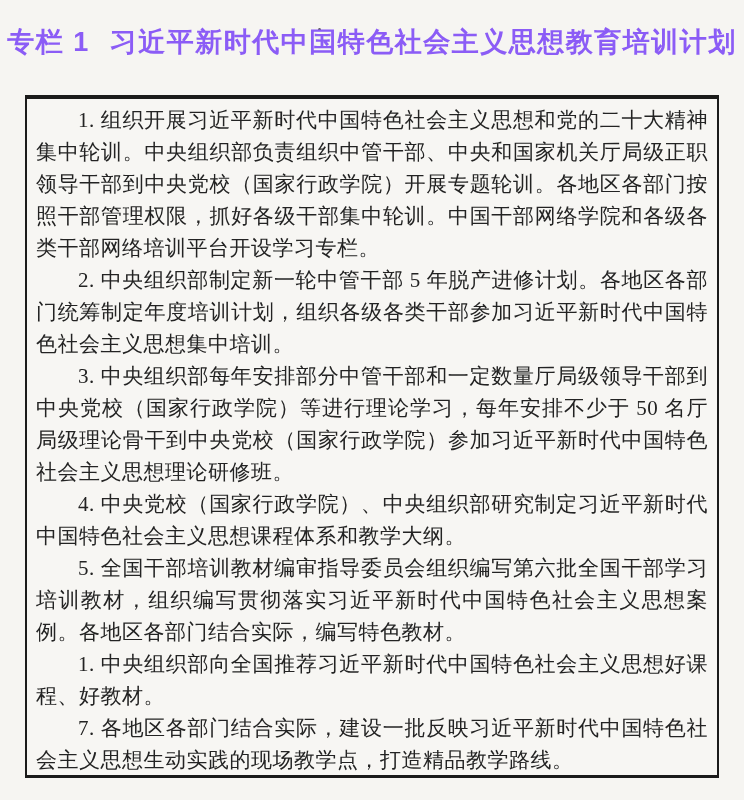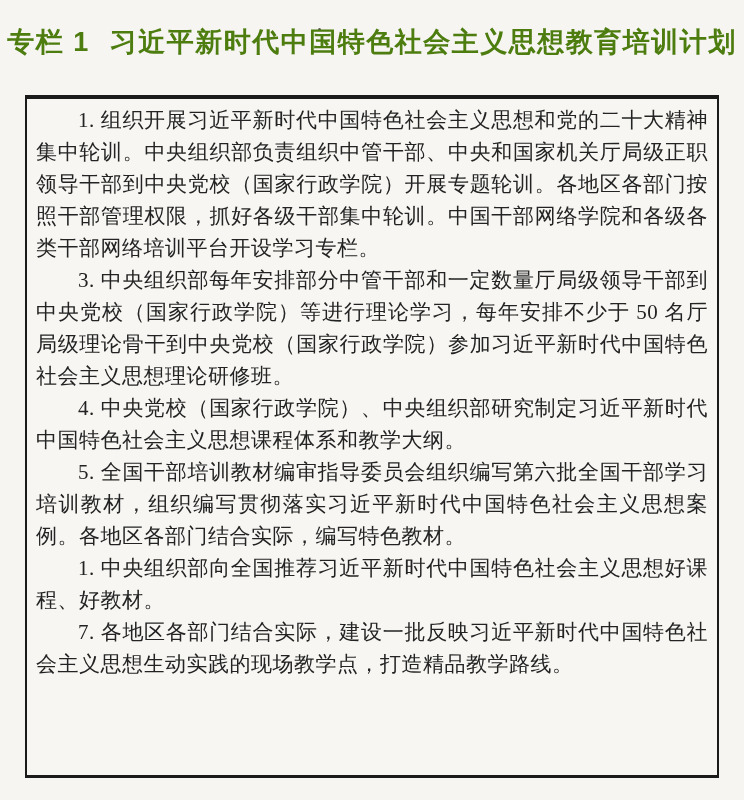--- a/index.html
+++ b/index.html
@@ -17,21 +17,21 @@
     position: absolute;
     top: 24px;
     left: 0;
     width: 100%;
     margin: 0;
     text-align: center;
     font-family: "Liberation Sans", "DejaVu Sans", sans-serif;
     font-weight: bold;
     font-size: 27px;
     letter-spacing: 1.5px;
-    color: #4d7c0f;
+    color: #8b5cf6;
     white-space: nowrap;
   }
   .doc-title .column-label { margin-right: 20px; }
   
   .content-box {
     position: absolute;
     left: 25px;
     top: 95px;
     width: 694px;
     height: 683px;
@@ -68,20 +68,21 @@
 <div class="page">
 
   <div class="scan-speck"></div>
 
   <h1 class="doc-title">
     <span class="column-label">专栏 1</span><span class="column-title">习近平新时代中国特色社会主义思想教育培训计划</span>
   </h1>
 
   <div class="content-box">
     <p>1. 组织开展习近平新时代中国特色社会主义思想和党的二十大精神集中轮训。中央组织部负责组织中管干部、中央和国家机关厅局级正职领导干部到中央党校（国家行政学院）开展专题轮训。各地区各部门按照干部管理权限，抓好各级干部集中轮训。中国干部网络学院和各级各类干部网络培训平台开设学习专栏。</p>
+    <p>2. 中央组织部制定新一轮中管干部 5 年脱产进修计划。各地区各部门统筹制定年度培训计划，组织各级各类干部参加习近平新时代中国特色社会主义思想集中培训。</p>
     <p>3. 中央组织部每年安排部分中管干部和一定数量厅局级领导干部到中央党校（国家行政学院）等进行理论学习，每年安排不少于 50 名厅局级理论骨干到中央党校（国家行政学院）参加习近平新时代中国特色社会主义思想理论研修班。</p>
     <p>4. 中央党校（国家行政学院）、中央组织部研究制定习近平新时代中国特色社会主义思想课程体系和教学大纲。</p>
     <p>5. 全国干部培训教材编审指导委员会组织编写第六批全国干部学习培训教材，组织编写贯彻落实习近平新时代中国特色社会主义思想案例。各地区各部门结合实际，编写特色教材。</p>
     <p>1. 中央组织部向全国推荐习近平新时代中国特色社会主义思想好课程、好教材。</p>
     <p>7. 各地区各部门结合实际，建设一批反映习近平新时代中国特色社会主义思想生动实践的现场教学点，打造精品教学路线。</p>
   </div>
 
 </div>
 
 </body></html>

